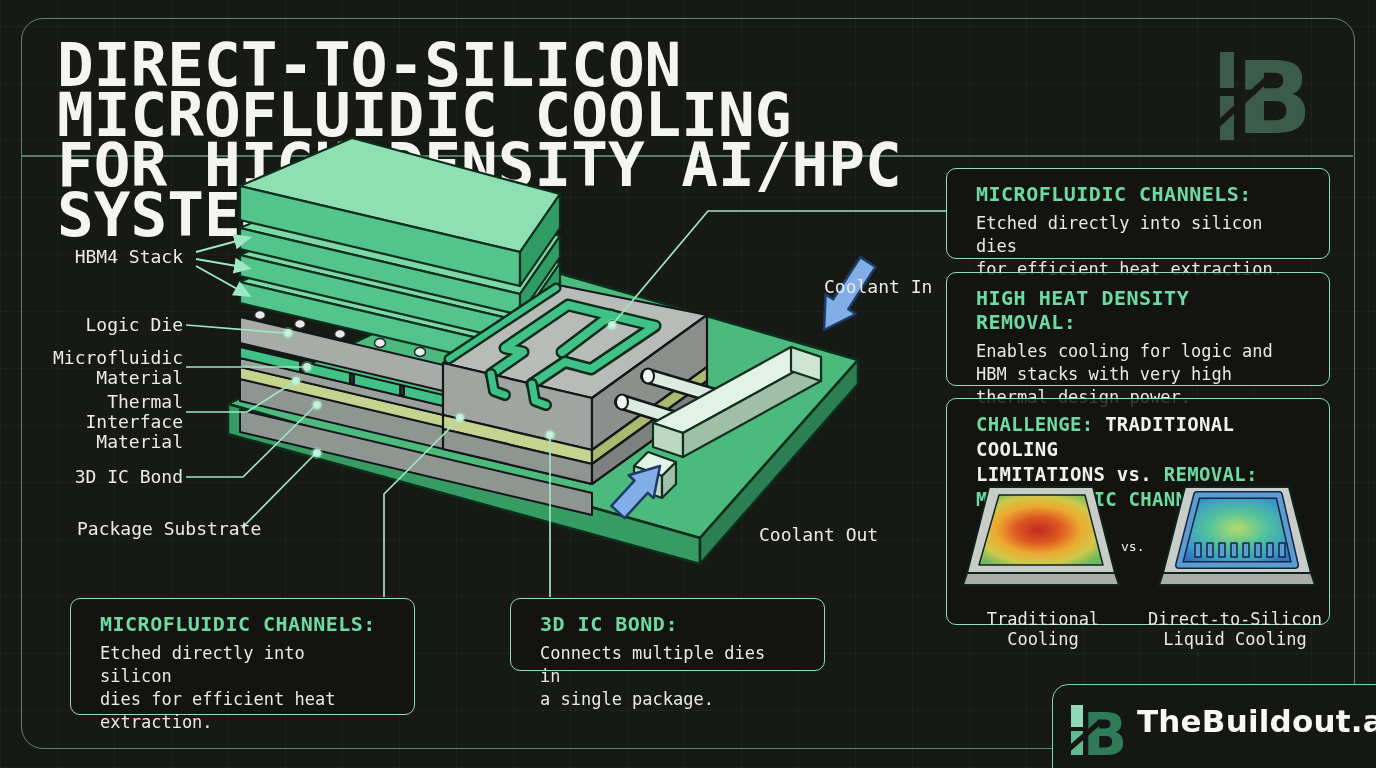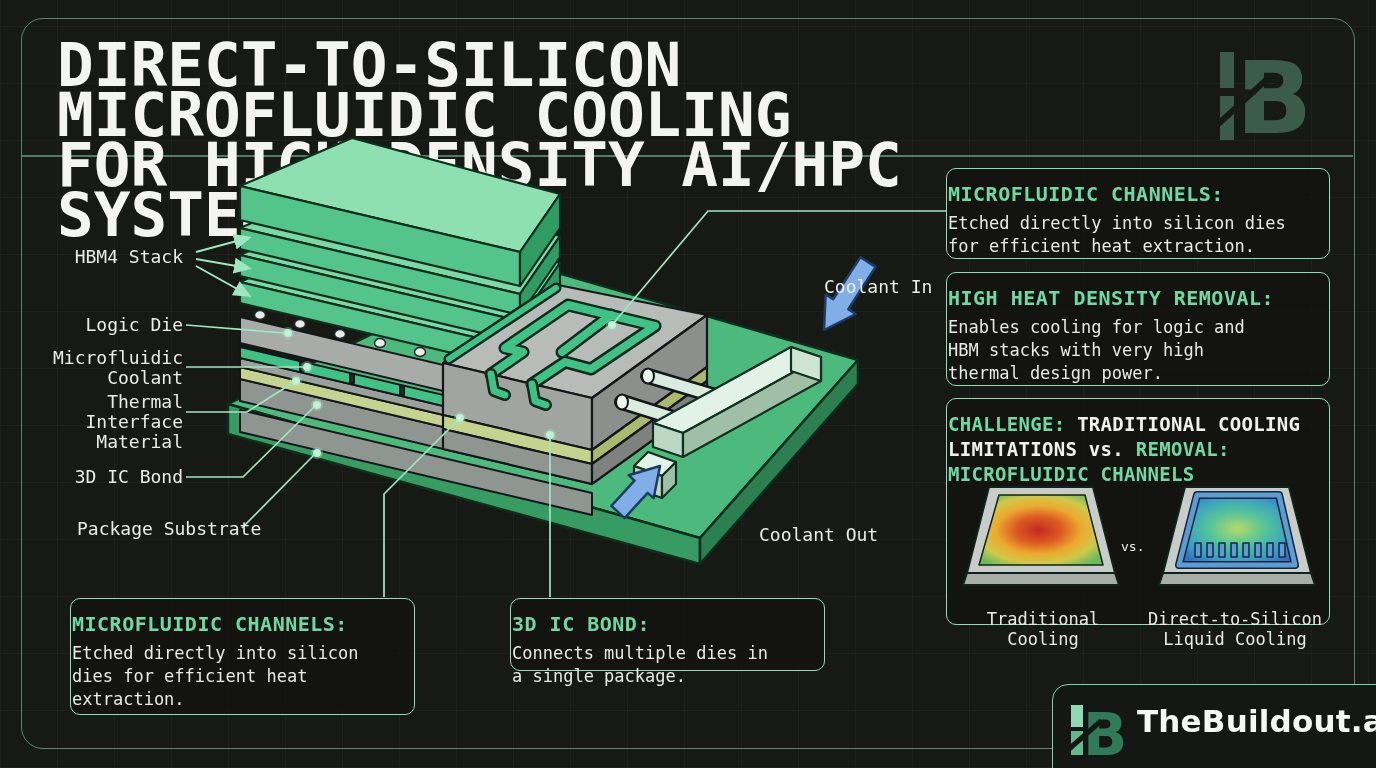--- a/index.html
+++ b/index.html
@@ -22,21 +22,21 @@
     font-size:61px;font-weight:bold;line-height:50px;letter-spacing:0px;
     color:#f4f4f1;white-space:pre-line;
   }
   svg.scene{position:absolute;left:0;top:0;}
   .dlabel{
     position:absolute;font-size:18px;line-height:20px;color:#ebebe7;white-space:pre-line;padding-left:24px;
   }
   .r{text-align:right;}
   .callout{
     position:absolute;border:1.6px solid #8fe0b8;border-radius:10px;
-    background:rgba(18,20,16,0.82);padding:13px 1px;box-sizing:border-box;
+    background:rgba(18,20,16,0.82);padding:13px 29px;box-sizing:border-box;
   }
   .callout .ct{font-size:20px;font-weight:bold;color:#6fd9a3;letter-spacing:0.5px;}
   .callout .cb{font-size:17px;line-height:23px;color:#e9e9e5;margin-top:6px;white-space:pre-line;}
   .challenge-head{font-size:19px;font-weight:bold;line-height:25px;letter-spacing:0.3px;}
   .challenge-head .g{color:#6fd9a3;}
   .challenge-head .w{color:#f0f0ec;}
   .chip-label{position:absolute;font-size:17px;line-height:20px;text-align:center;white-space:pre-line;color:#e9e9e5;}
   .vs-text{position:absolute;font-size:13px;color:#f0f0ec;}
   .logo-box{
     position:absolute;left:1052px;top:684px;width:340px;height:100px;
@@ -193,21 +193,21 @@
   <g fill="none" stroke="#9fe6c2" stroke-width="2">
     <line x1="196" y1="252" x2="248" y2="238" marker-end="url(#ah)"></line>
     <line x1="196" y1="259" x2="248" y2="268" marker-end="url(#ah)"></line>
     <line x1="196" y1="266" x2="248" y2="295" marker-end="url(#ah)"></line>
   </g>
 </svg>
 
 <div class="dlabel r" style="right:1193px;top:247px;">HBM4 Stack</div>
 <div class="dlabel r" style="right:1193px;top:315px;">Logic Die</div>
 <div class="dlabel r" style="right:1193px;top:348px;">Microfluidic
-Coolant</div>
+Material</div>
 <div class="dlabel r" style="right:1193px;top:392px;">Thermal
 Interface
 Material</div>
 <div class="dlabel r" style="right:1193px;top:467px;">3D IC Bond</div>
 <div class="dlabel" style="left:53px;top:519px;">Package Substrate</div>
 <div class="dlabel" style="left:800px;top:277px;">Coolant In</div>
 <div class="dlabel" style="left:735px;top:525px;">Coolant Out</div>
 
 <div class="callout" style="left:946px;top:168px;width:384px;height:91px;">
   <div class="ct">MICROFLUIDIC CHANNELS:</div>

